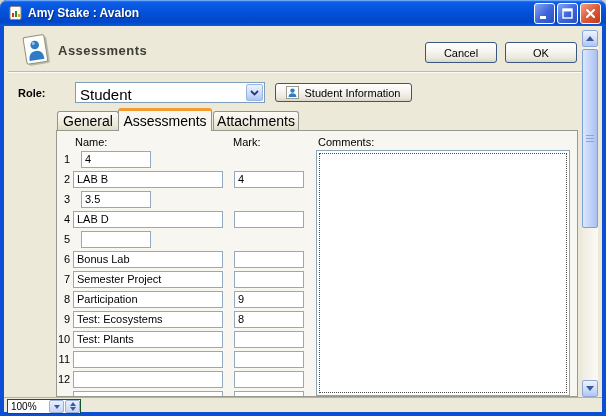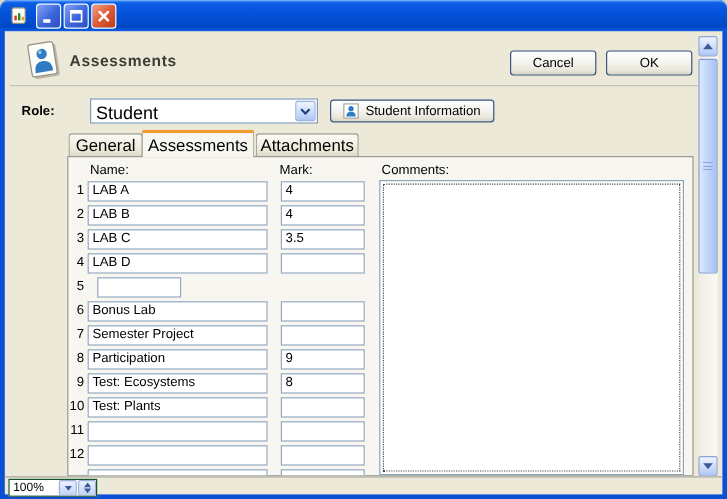--- a/index.html
+++ b/index.html
@@ -89,20 +89,21 @@
 
   <div class="titlebar">
     <span class="app-icon">
       <svg width="16" height="16" viewBox="0 0 16 16">
         <rect x="2" y="1.5" width="11" height="13" rx="1.5" fill="#fdfdfa" stroke="#8a8a7a"></rect>
         <rect x="4" y="8" width="2" height="4" fill="#cc3322"></rect>
         <rect x="7" y="6" width="2" height="6" fill="#2a8a2a"></rect>
         <rect x="10" y="9" width="2" height="3" fill="#e0a020"></rect>
       </svg>
     </span>
+    <span class="title-text">Amy Stake : Avalon</span>
     <span class="tbtn minmax">
       <svg width="13" height="13" viewBox="0 0 13 13">
           <rect x="2" y="9" width="6" height="3" fill="#fff"></rect>
         </svg>
     </span>
     <span class="tbtn minmax">
       <svg width="13" height="13" viewBox="0 0 13 13">
         <rect x="2" y="2" width="9" height="9" fill="none" stroke="#fff" stroke-width="1.4"></rect>
         <rect x="2" y="2" width="9" height="2.4" fill="#fff"></rect>
       </svg>
@@ -159,31 +160,29 @@
     <div class="tab inactive tab-attachments">Attachments</div>
 
     <div class="panel">
       <span class="col-hdr hdr-name">Name:</span>
       <span class="col-hdr hdr-mark">Mark:</span>
       <span class="col-hdr hdr-comments">Comments:</span>
 
       <div class="rows">
           <div class="grid-row">
     <span class="row-num">1</span>
-    <div class="cellbox name-cell">LAB A</div>
     <div class="cellbox mark-cell">4</div>
   </div>
           <div class="grid-row">
     <span class="row-num">2</span>
     <div class="cellbox name-cell">LAB B</div>
     <div class="cellbox mark-cell">4</div>
   </div>
           <div class="grid-row">
     <span class="row-num">3</span>
-    <div class="cellbox name-cell">LAB C</div>
     <div class="cellbox mark-cell">3.5</div>
   </div>
           <div class="grid-row">
     <span class="row-num">4</span>
     <div class="cellbox name-cell">LAB D</div>
     <div class="cellbox mark-cell"></div>
   </div>
           <div class="grid-row">
     <span class="row-num">5</span>
     <div class="cellbox mark-cell"></div>

